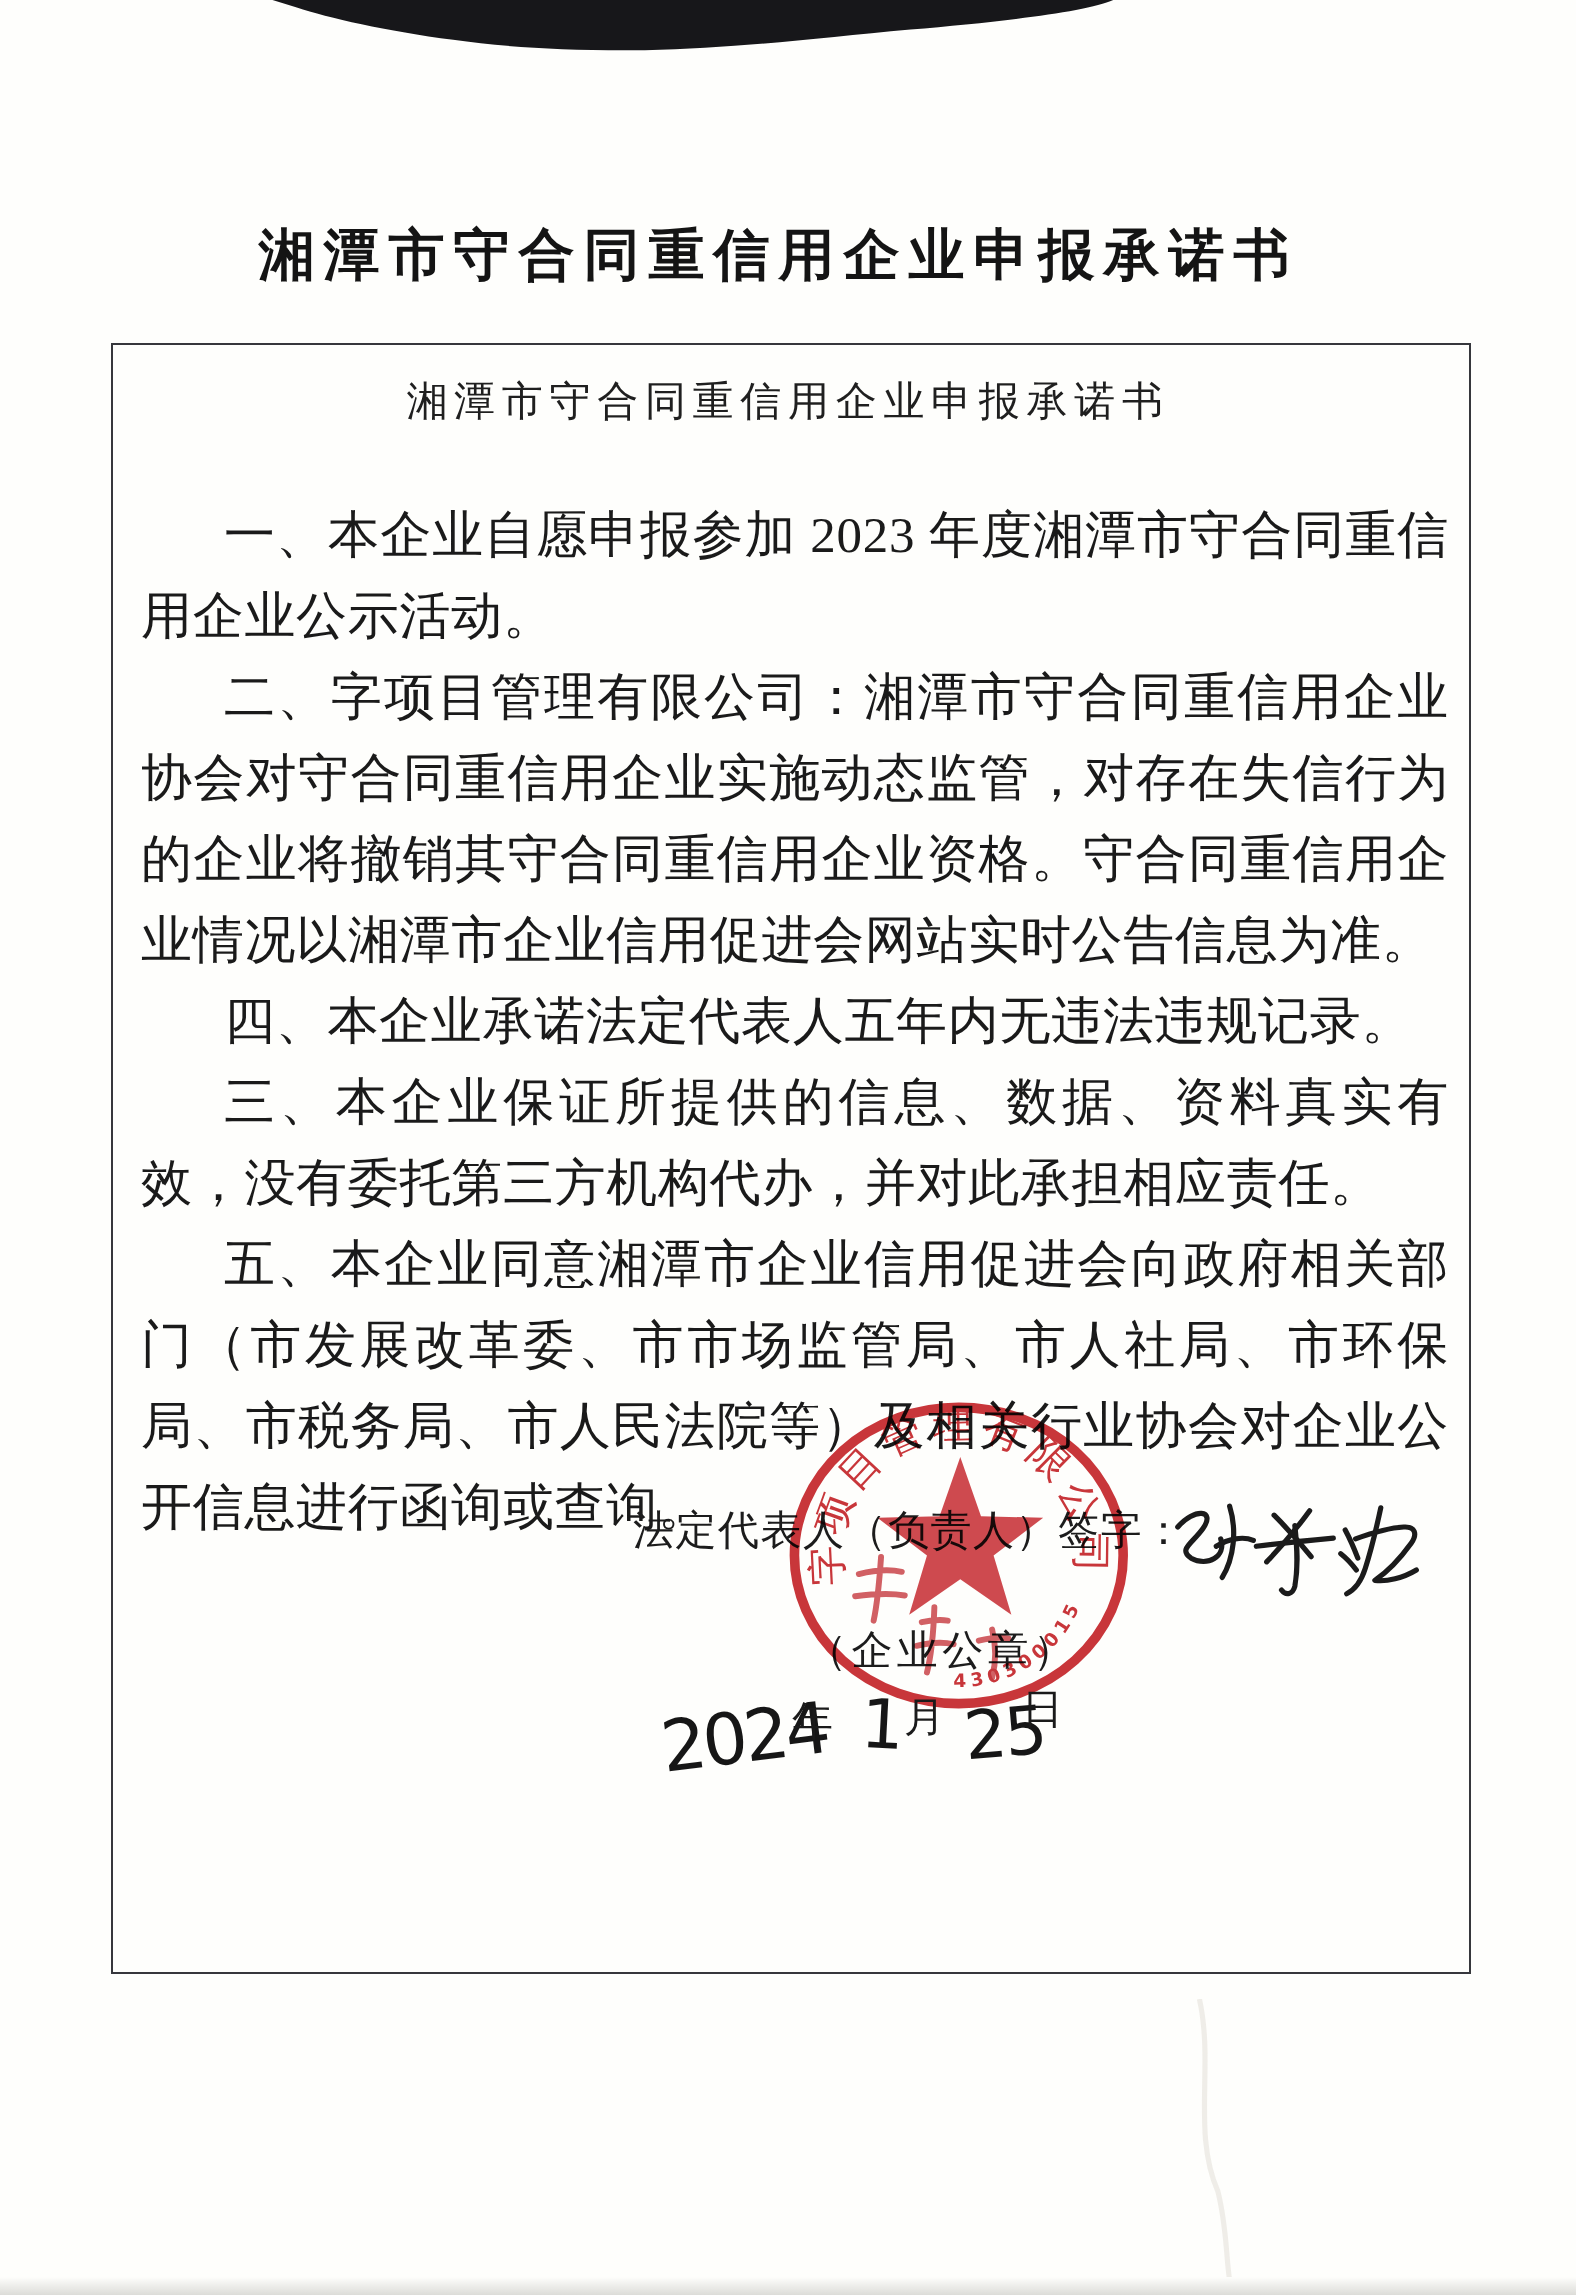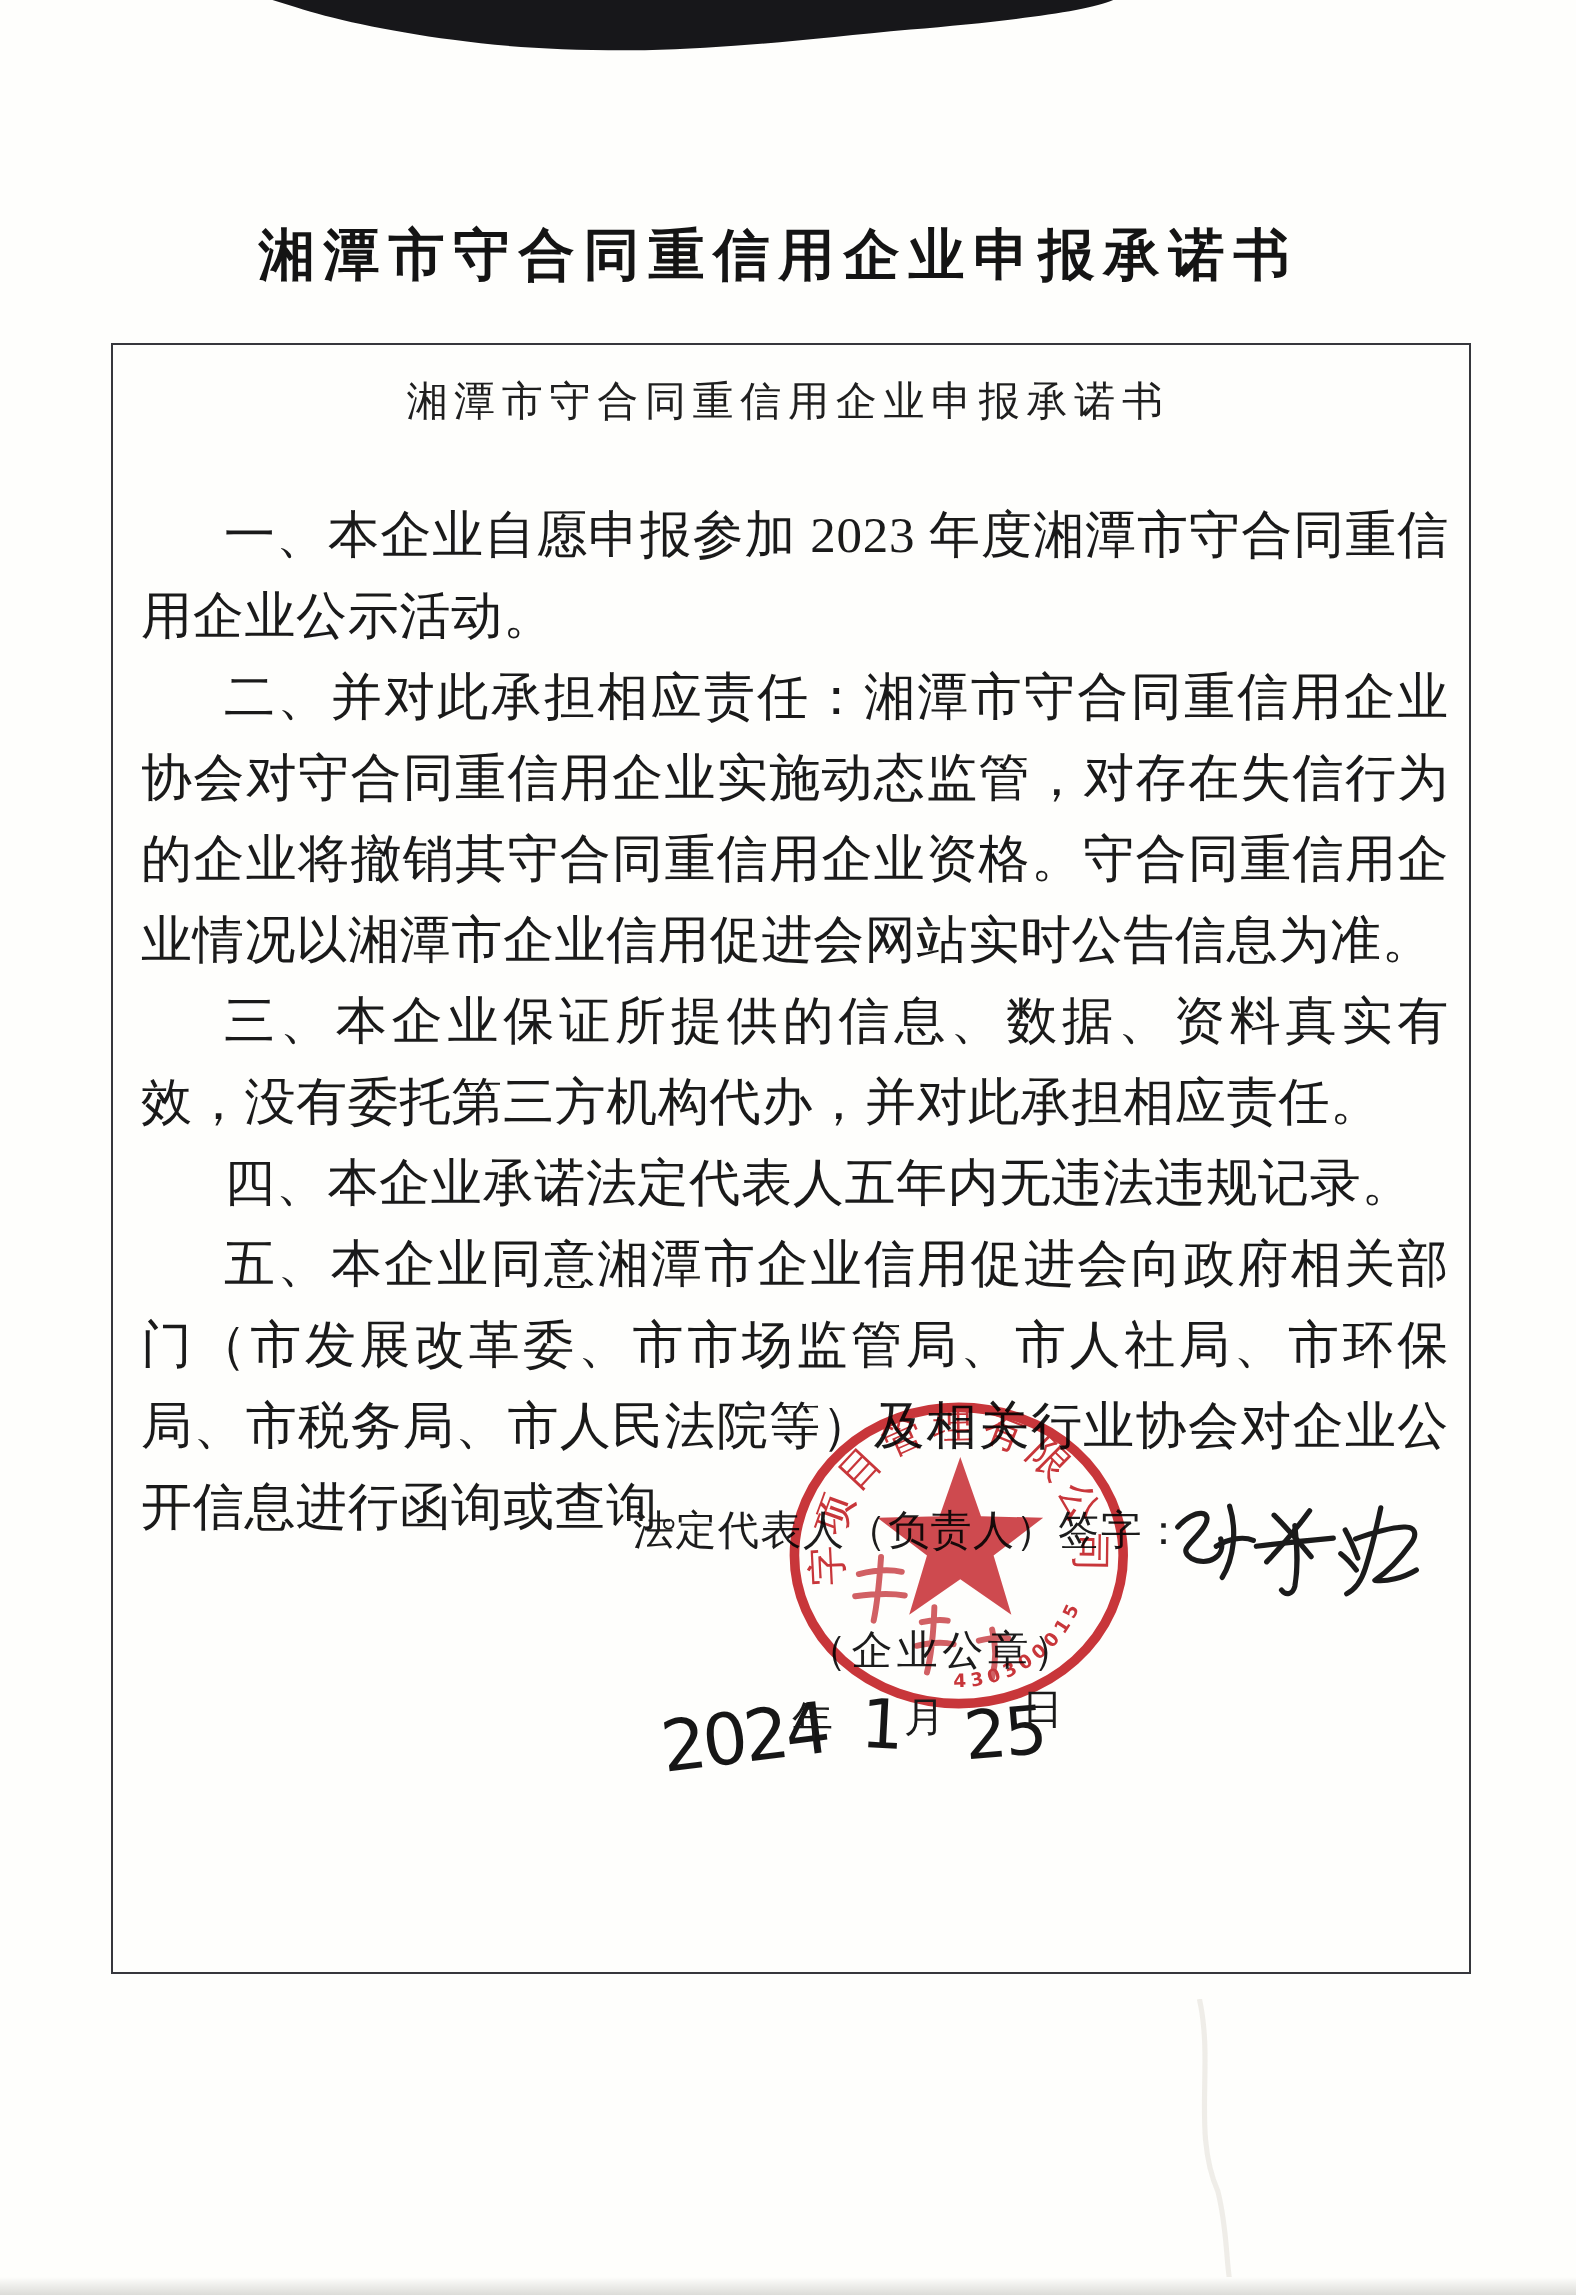--- a/index.html
+++ b/index.html
@@ -67,23 +67,23 @@
   </svg>
 
   <div class="page-title">湘潭市守合同重信用企业申报承诺书</div>
 
   <div class="letter-box"></div>
 
   <div class="letter-title">湘潭市守合同重信用企业申报承诺书</div>
 
   <div class="letter-body">
     <p>一、本企业自愿申报参加 2023 年度湘潭市守合同重信用企业公示活动。</p>
-    <p>二、并对此承担相应责任：湘潭市守合同重信用企业协会对守合同重信用企业实施动态监管，对存在失信行为的企业将撤销其守合同重信用企业资格。守合同重信用企业情况以湘潭市企业信用促进会网站实时公告信息为准。</p>
+    <p>二、字项目管理有限公司：湘潭市守合同重信用企业协会对守合同重信用企业实施动态监管，对存在失信行为的企业将撤销其守合同重信用企业资格。守合同重信用企业情况以湘潭市企业信用促进会网站实时公告信息为准。</p>
+    <p>四、本企业承诺法定代表人五年内无违法违规记录。</p>
     <p>三、本企业保证所提供的信息、数据、资料真实有效，没有委托第三方机构代办，并对此承担相应责任。</p>
-    <p>四、本企业承诺法定代表人五年内无违法违规记录。</p>
     <p>五、本企业同意湘潭市企业信用促进会向政府相关部门（市发展改革委、市市场监管局、市人社局、市环保局、市税务局、市人民法院等）及相关行业协会对企业公开信息进行函询或查询。</p>
   </div>
 
   <div class="sig-line">法定代表人（负责人）签字：</div>
 
   <div class="seal-note">（企业公章）</div>
 
   <div class="date-line">
     <span class="hand hand-year">2024</span>
     <span class="printed unit-year">年</span>

